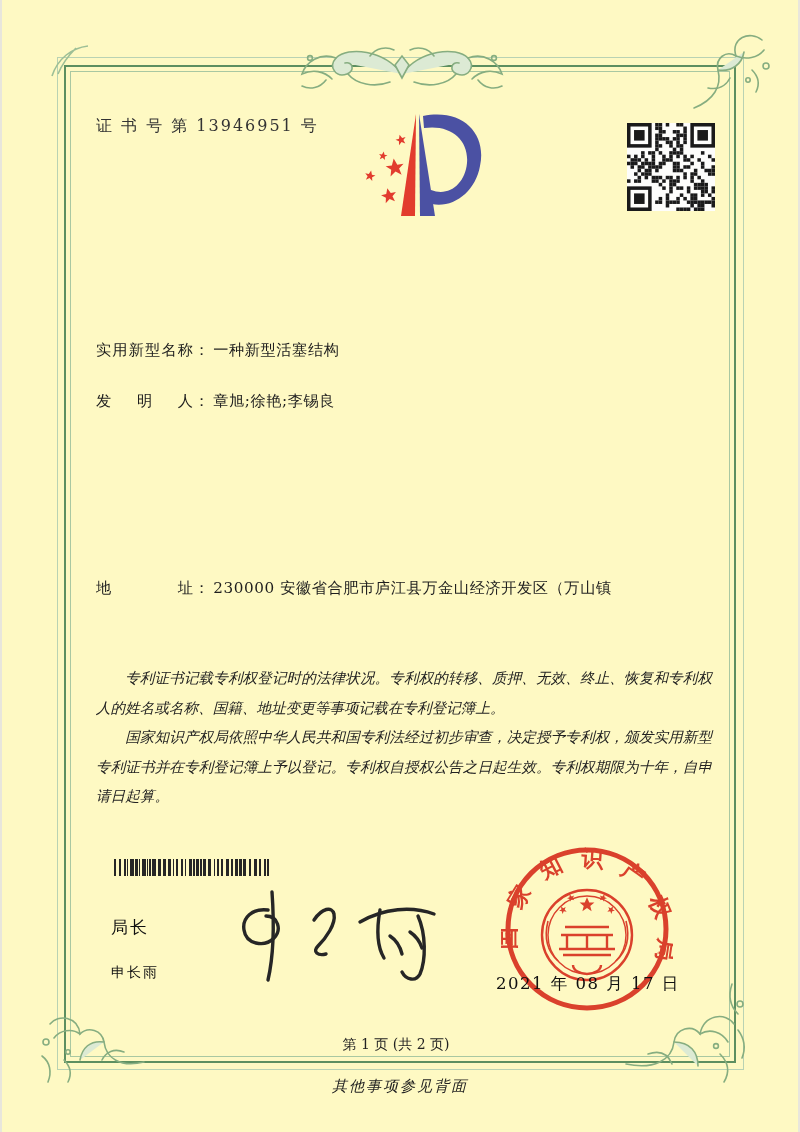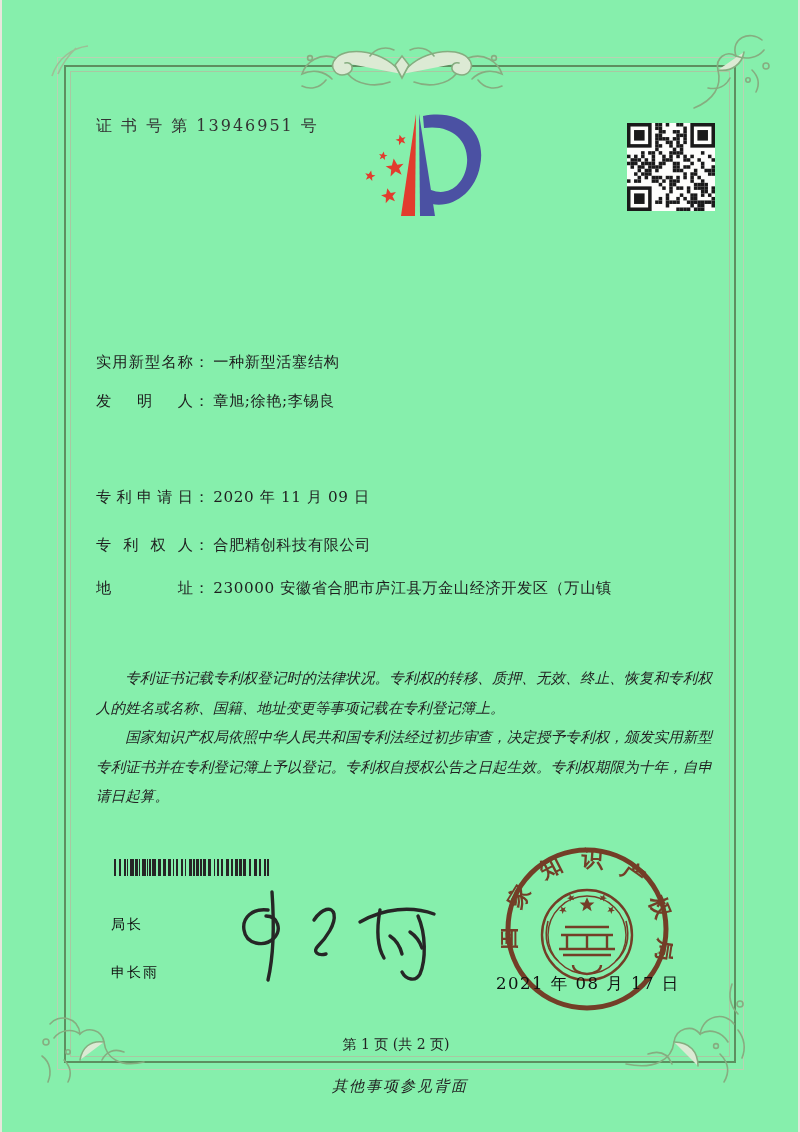--- a/index.html
+++ b/index.html
@@ -1,18 +1,18 @@
 <!DOCTYPE html>
 <html><head>
 <meta charset="utf-8">
 <style>
   html,body{margin:0;padding:0;background:#e8e6dc;}
   .page{
     position:relative;width:796px;height:1132px;margin:0 auto;
-    background:#86efac;overflow:hidden;
+    background:#fef9c3;overflow:hidden;
     font-family:"DejaVu Serif","Liberation Serif",serif;color:#1e1e1e;
   }
   
   .frame-thin{position:absolute;left:55px;right:54px;top:57px;bottom:62px;border:1px solid #b9d2b3;}
   .frame-main{position:absolute;left:62px;right:62px;top:65px;bottom:69px;border:2px solid #5d8f60;}
   .frame-light{position:absolute;left:68px;right:68px;top:71px;bottom:75px;border:1px solid #a9c8a2;}
   .ornament{position:absolute;pointer-events:none;}
   
   .cert-no{position:absolute;left:94px;top:116px;font-size:16px;letter-spacing:2px;color:#333;}
   .logo{position:absolute;left:347px;top:104px;}
@@ -26,21 +26,21 @@
   .val{letter-spacing:0.6px;vertical-align:top;}
   .val2{display:block;margin-left:116px;letter-spacing:0.6px;}
   
   .body-text{position:absolute;left:94px;top:663px;width:616px;font-size:14.6px;line-height:29.5px;
              text-align:justify;color:#222;font-style:italic;}
   .body-text p{margin:0;text-indent:2em;}
   
   .barcode{position:absolute;left:112px;top:859px;width:198px;height:17px;display:flex;align-items:stretch;}
   .barcode div{background:#262626;}
   .signer{position:absolute;left:109px;top:916px;font-family:"Liberation Sans","DejaVu Sans",sans-serif;
-          font-size:14px;color:#111;letter-spacing:2px;}
+          font-size:17px;color:#111;letter-spacing:2px;}
   .signer-name{position:absolute;left:109px;top:964px;font-family:"Liberation Sans","DejaVu Sans",sans-serif;
           font-size:14px;color:#111;letter-spacing:2px;}
   .signature{position:absolute;left:220px;top:876px;}
   .seal{position:absolute;left:499px;top:843px;mix-blend-mode:multiply;}
   .seal-date{position:absolute;left:494px;top:973px;font-size:16.5px;letter-spacing:1.5px;color:#101010;}
   .page-info{position:absolute;left:0;right:8px;top:1036px;text-align:center;font-size:14px;color:#222;}
   .back-note{position:absolute;left:0;right:0;top:1077px;text-align:center;font-size:15px;
              font-style:italic;color:#222;letter-spacing:2px;}
 </style>
 </head>
@@ -335,31 +335,25 @@
         <rect x="7.04" y="7.04" width="10.56" height="10.56" fill="#1a1a1a"></rect>
         <rect x="63.36" y="0" width="24.64" height="24.64" fill="#1a1a1a"></rect>
         <rect x="66.88" y="3.52" width="17.6" height="17.6" fill="#fdfdfb"></rect>
         <rect x="70.4" y="7.04" width="10.56" height="10.56" fill="#1a1a1a"></rect>
         <rect x="0" y="63.36" width="24.64" height="24.64" fill="#1a1a1a"></rect>
         <rect x="3.52" y="66.88" width="17.6" height="17.6" fill="#fdfdfb"></rect>
         <rect x="7.04" y="70.4" width="10.56" height="10.56" fill="#1a1a1a"></rect>
       </svg></div>
 
 
-  <div class="row" style="top:352px">
+  <div class="row" style="top:340px">
     <span class="lbl">实用新型名称</span><span class="colon">：</span><span class="val">一种新型活塞结构</span>
   </div>
   <div class="row" style="top:391px">
     <span class="lbl">发明人</span><span class="colon">：</span><span class="val">章旭;徐艳;李锡良</span>
-  </div>
-  <div class="row" style="top:487px">
-    <span class="lbl">专利申请日</span><span class="colon">：</span><span class="val">2020 年 11 月 09 日</span>
-  </div>
-  <div class="row" style="top:535px">
-    <span class="lbl">专利权人</span><span class="colon">：</span><span class="val">合肥精创科技有限公司</span>
   </div>
   <div class="row addr" style="top:578px">
     <span class="lbl">地址</span><span class="colon">：</span><span class="val">230000 安徽省合肥市庐江县万金山经济开发区（万山镇</span>
   </div>
 
   <div class="body-text">
     <p>专利证书记载专利权登记时的法律状况。专利权的转移、质押、无效、终止、恢复和专利权人的姓名或名称、国籍、地址变更等事项记载在专利登记簿上。</p>
     <p>国家知识产权局依照中华人民共和国专利法经过初步审查，决定授予专利权，颁发实用新型专利证书并在专利登记簿上予以登记。专利权自授权公告之日起生效。专利权期限为十年，自申请日起算。</p>
   </div>
 

